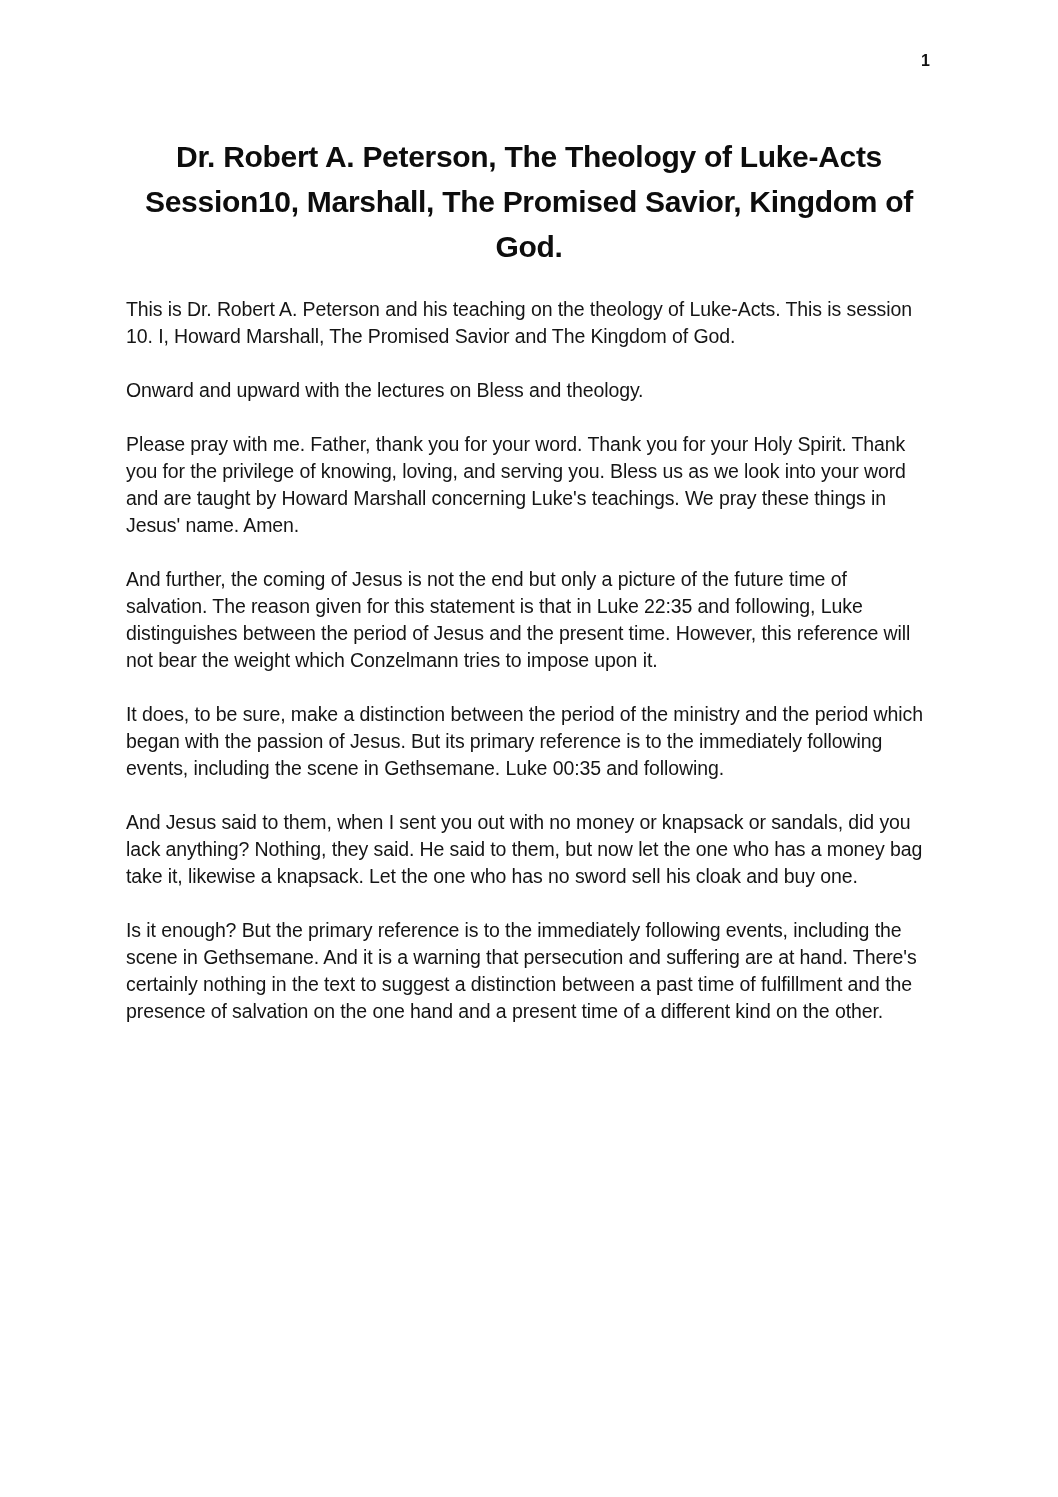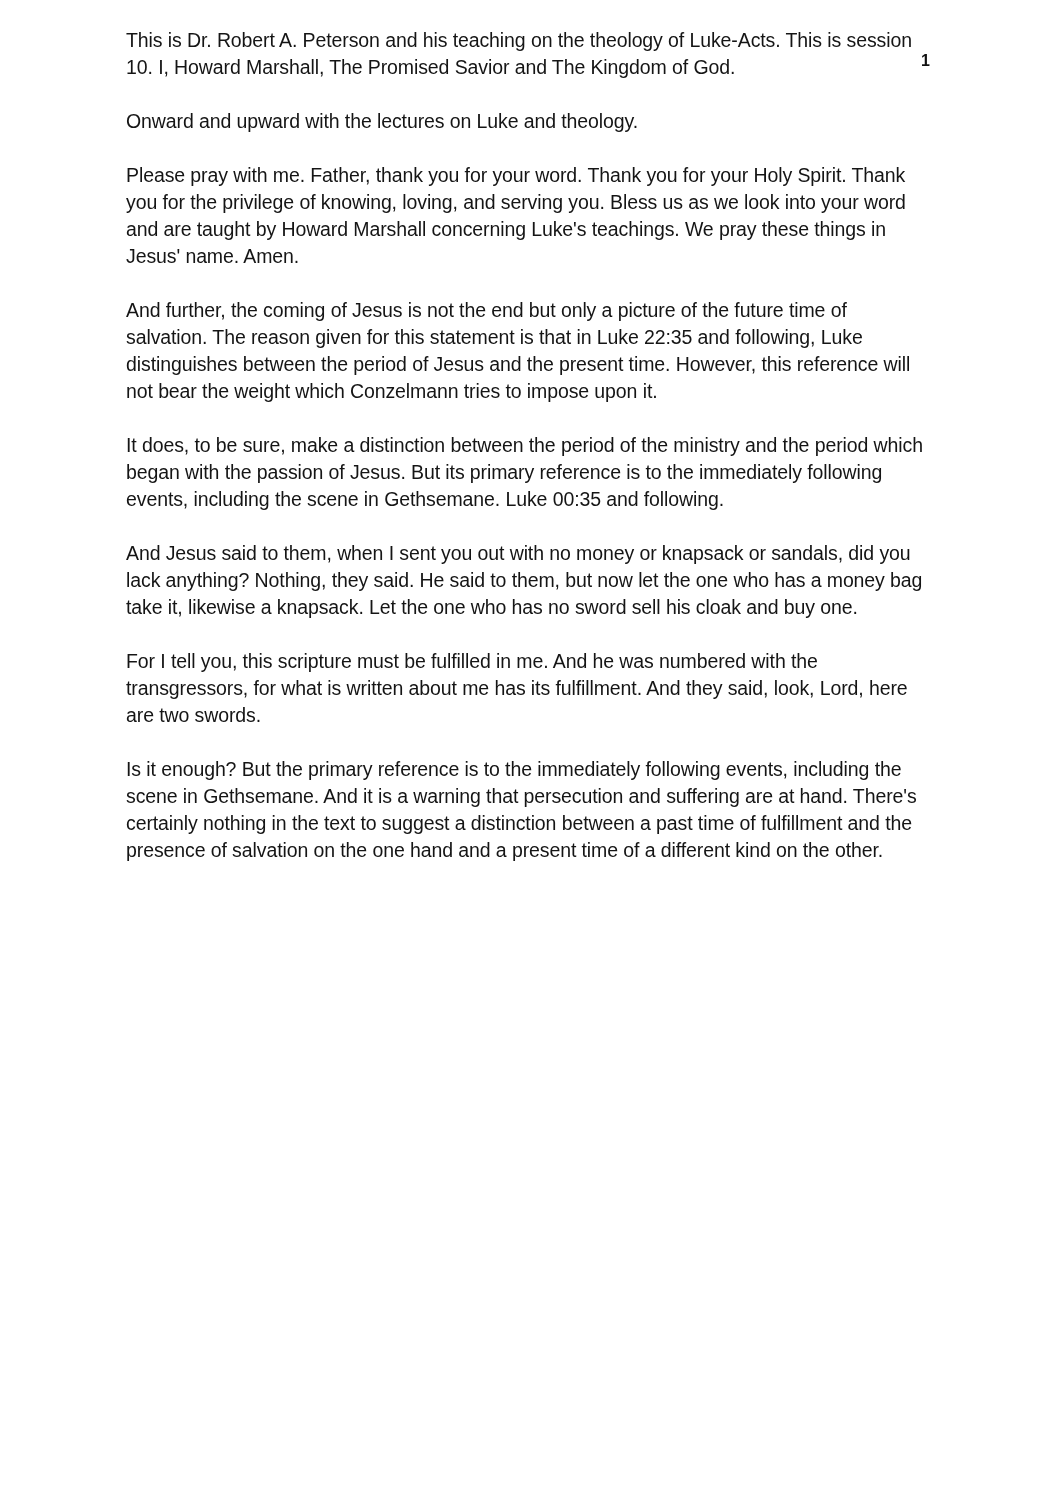--- a/index.html
+++ b/index.html
@@ -46,24 +46,24 @@
     margin: 0 0 27px 0;
     text-align: left;
   }
 </style>
 </head>
 <body>
 
 <div class="page">
   <div class="page-number">1</div>
 
+  <h1 class="doc-title">Dr. Robert A. Peterson, The Theology of Luke-Acts Session10, Marshall, The Promised Savior, Kingdom of God.</h1>
 
   <div class="doc-body">
     <p>This is Dr. Robert A. Peterson and his teaching on the theology of Luke-Acts. This is session 10. I, Howard Marshall, The Promised Savior and The Kingdom of God.</p>
-    <p>Onward and upward with the lectures on Luke and theology.</p>
+    <p>Onward and upward with the lectures on Bless and theology.</p>
     <p>Please pray with me. Father, thank you for your word. Thank you for your Holy Spirit. Thank you for the privilege of knowing, loving, and serving you. Bless us as we look into your word and are taught by Howard Marshall concerning Luke's teachings. We pray these things in Jesus' name. Amen.</p>
     <p>And further, the coming of Jesus is not the end but only a picture of the future time of salvation. The reason given for this statement is that in Luke 22:35 and following, Luke distinguishes between the period of Jesus and the present time. However, this reference will not bear the weight which Conzelmann tries to impose upon it.</p>
     <p>It does, to be sure, make a distinction between the period of the ministry and the period which began with the passion of Jesus. But its primary reference is to the immediately following events, including the scene in Gethsemane. Luke 00:35 and following.</p>
     <p>And Jesus said to them, when I sent you out with no money or knapsack or sandals, did you lack anything? Nothing, they said. He said to them, but now let the one who has a money bag take it, likewise a knapsack. Let the one who has no sword sell his cloak and buy one.</p>
-    <p>For I tell you, this scripture must be fulfilled in me. And he was numbered with the transgressors, for what is written about me has its fulfillment. And they said, look, Lord, here are two swords.</p>
     <p>Is it enough? But the primary reference is to the immediately following events, including the scene in Gethsemane. And it is a warning that persecution and suffering are at hand. There's certainly nothing in the text to suggest a distinction between a past time of fulfillment and the presence of salvation on the one hand and a present time of a different kind on the other.</p>
   </div>
 </div>
 
 </body></html>

